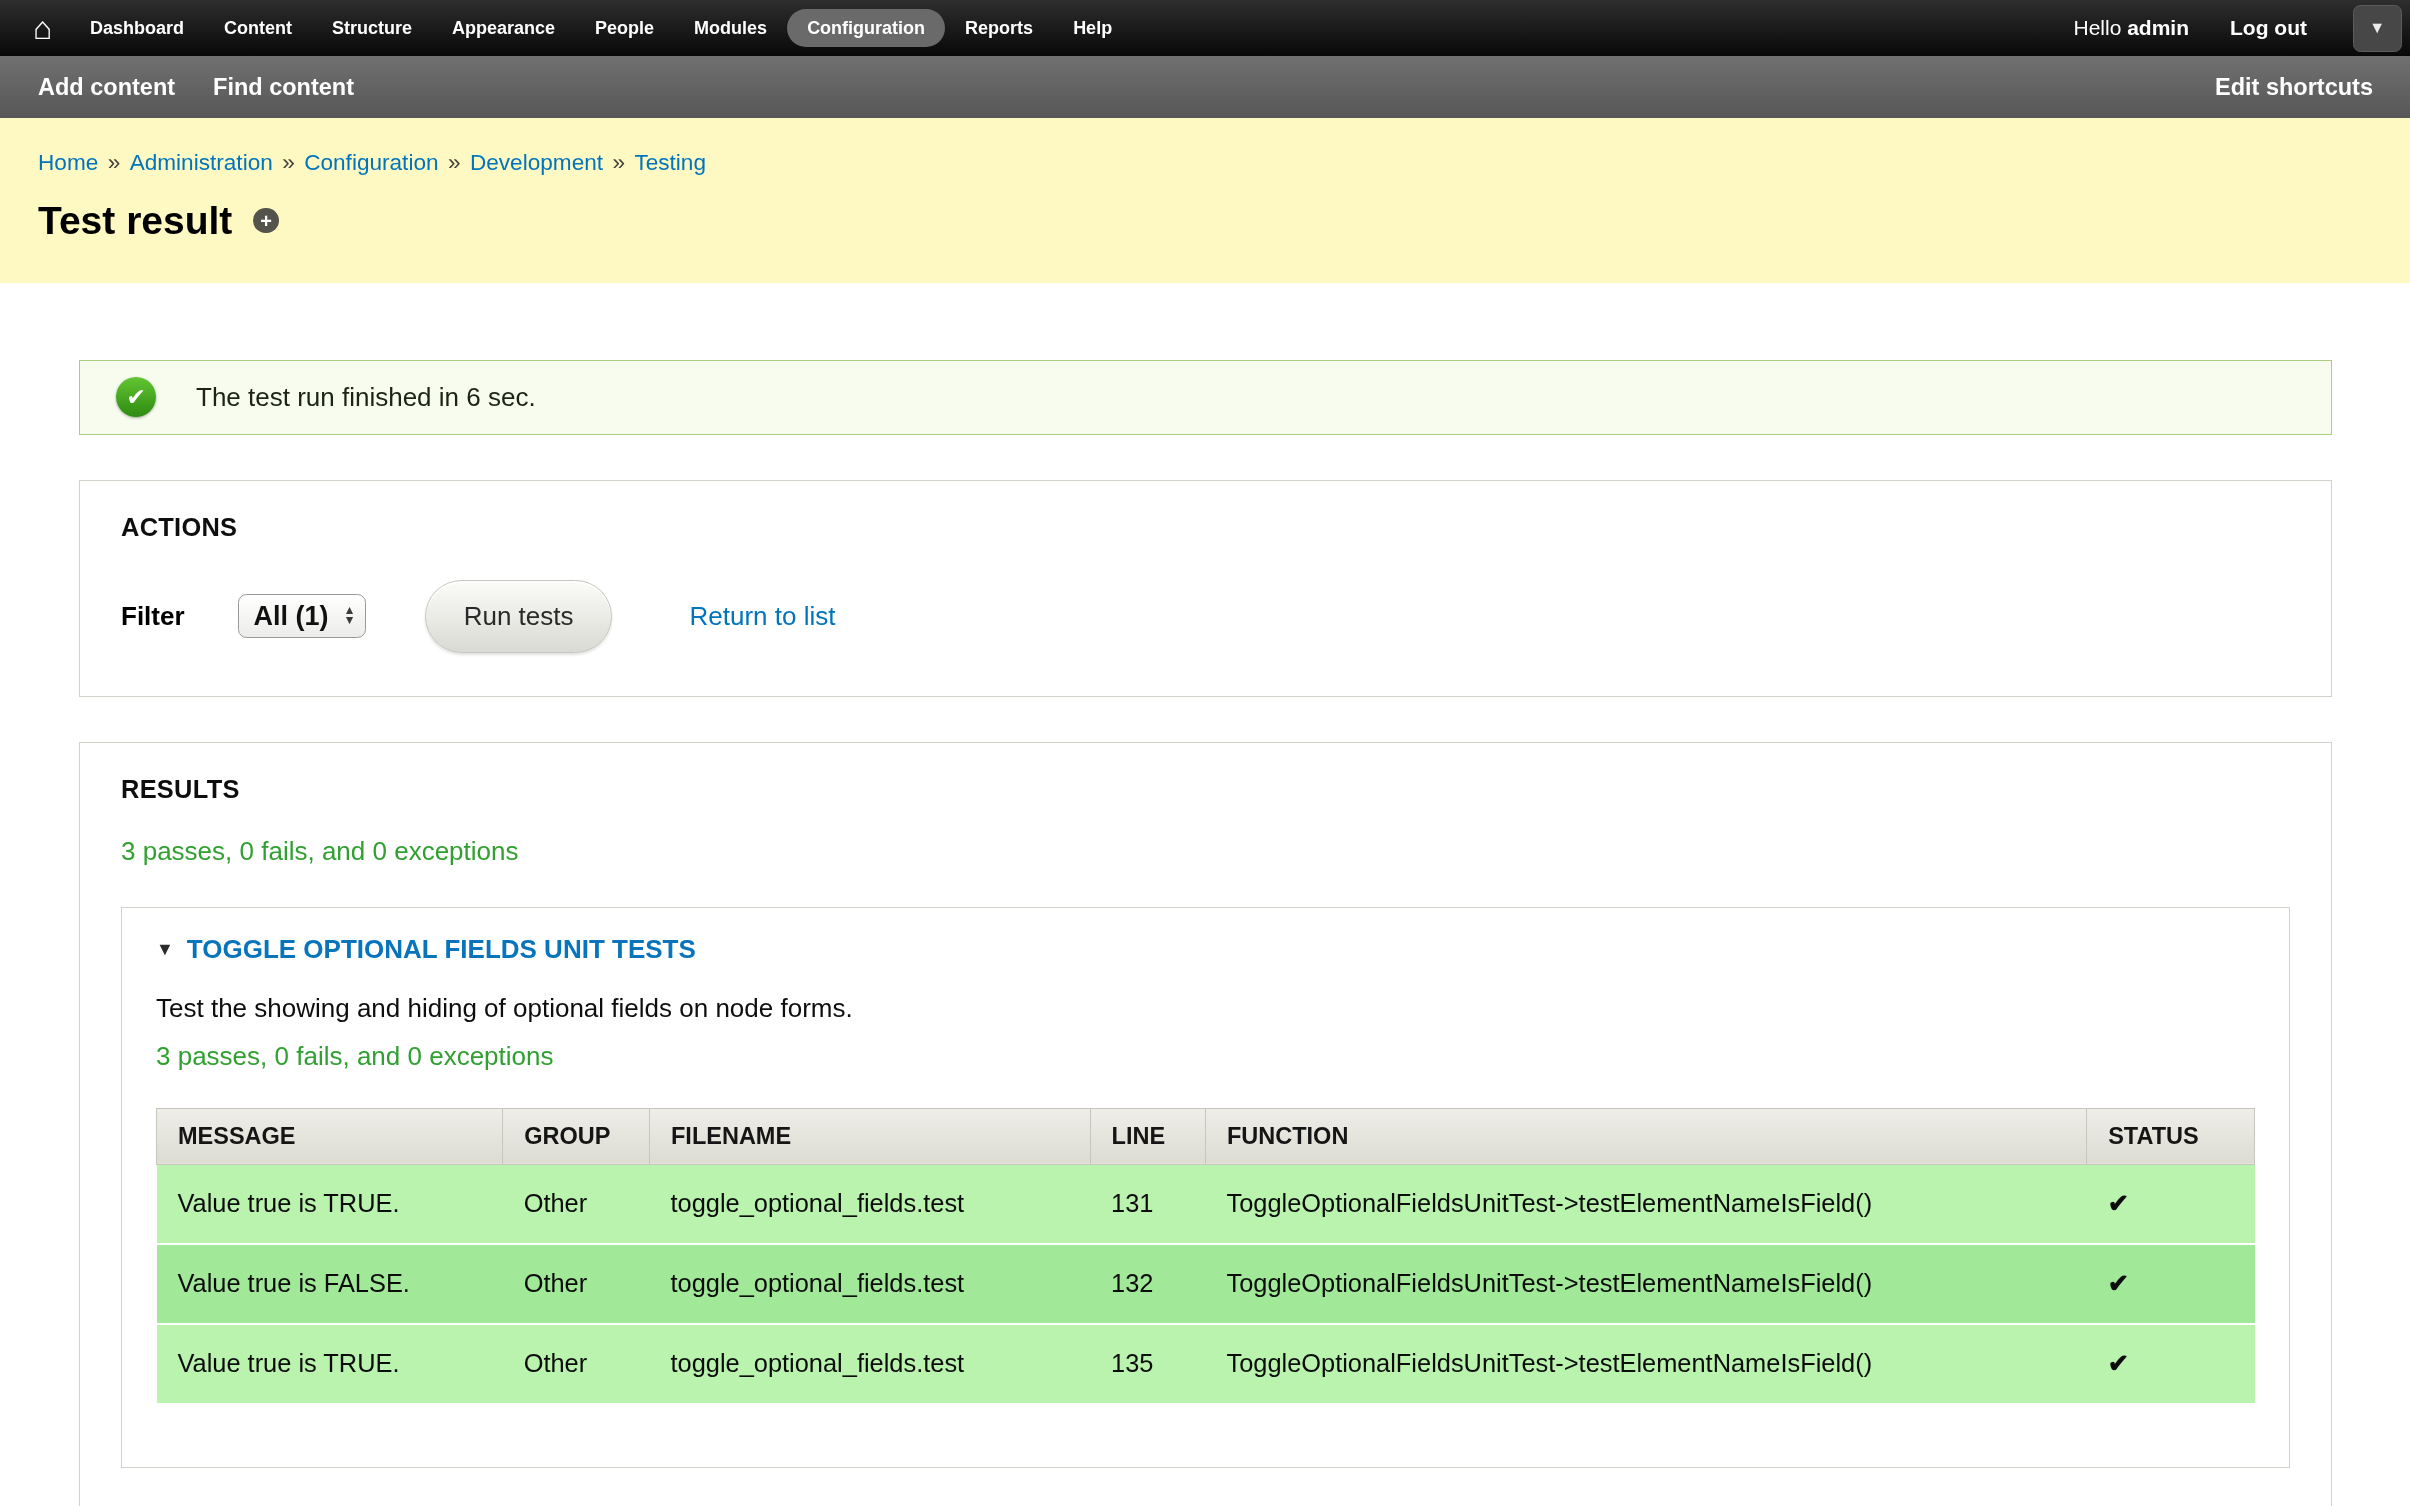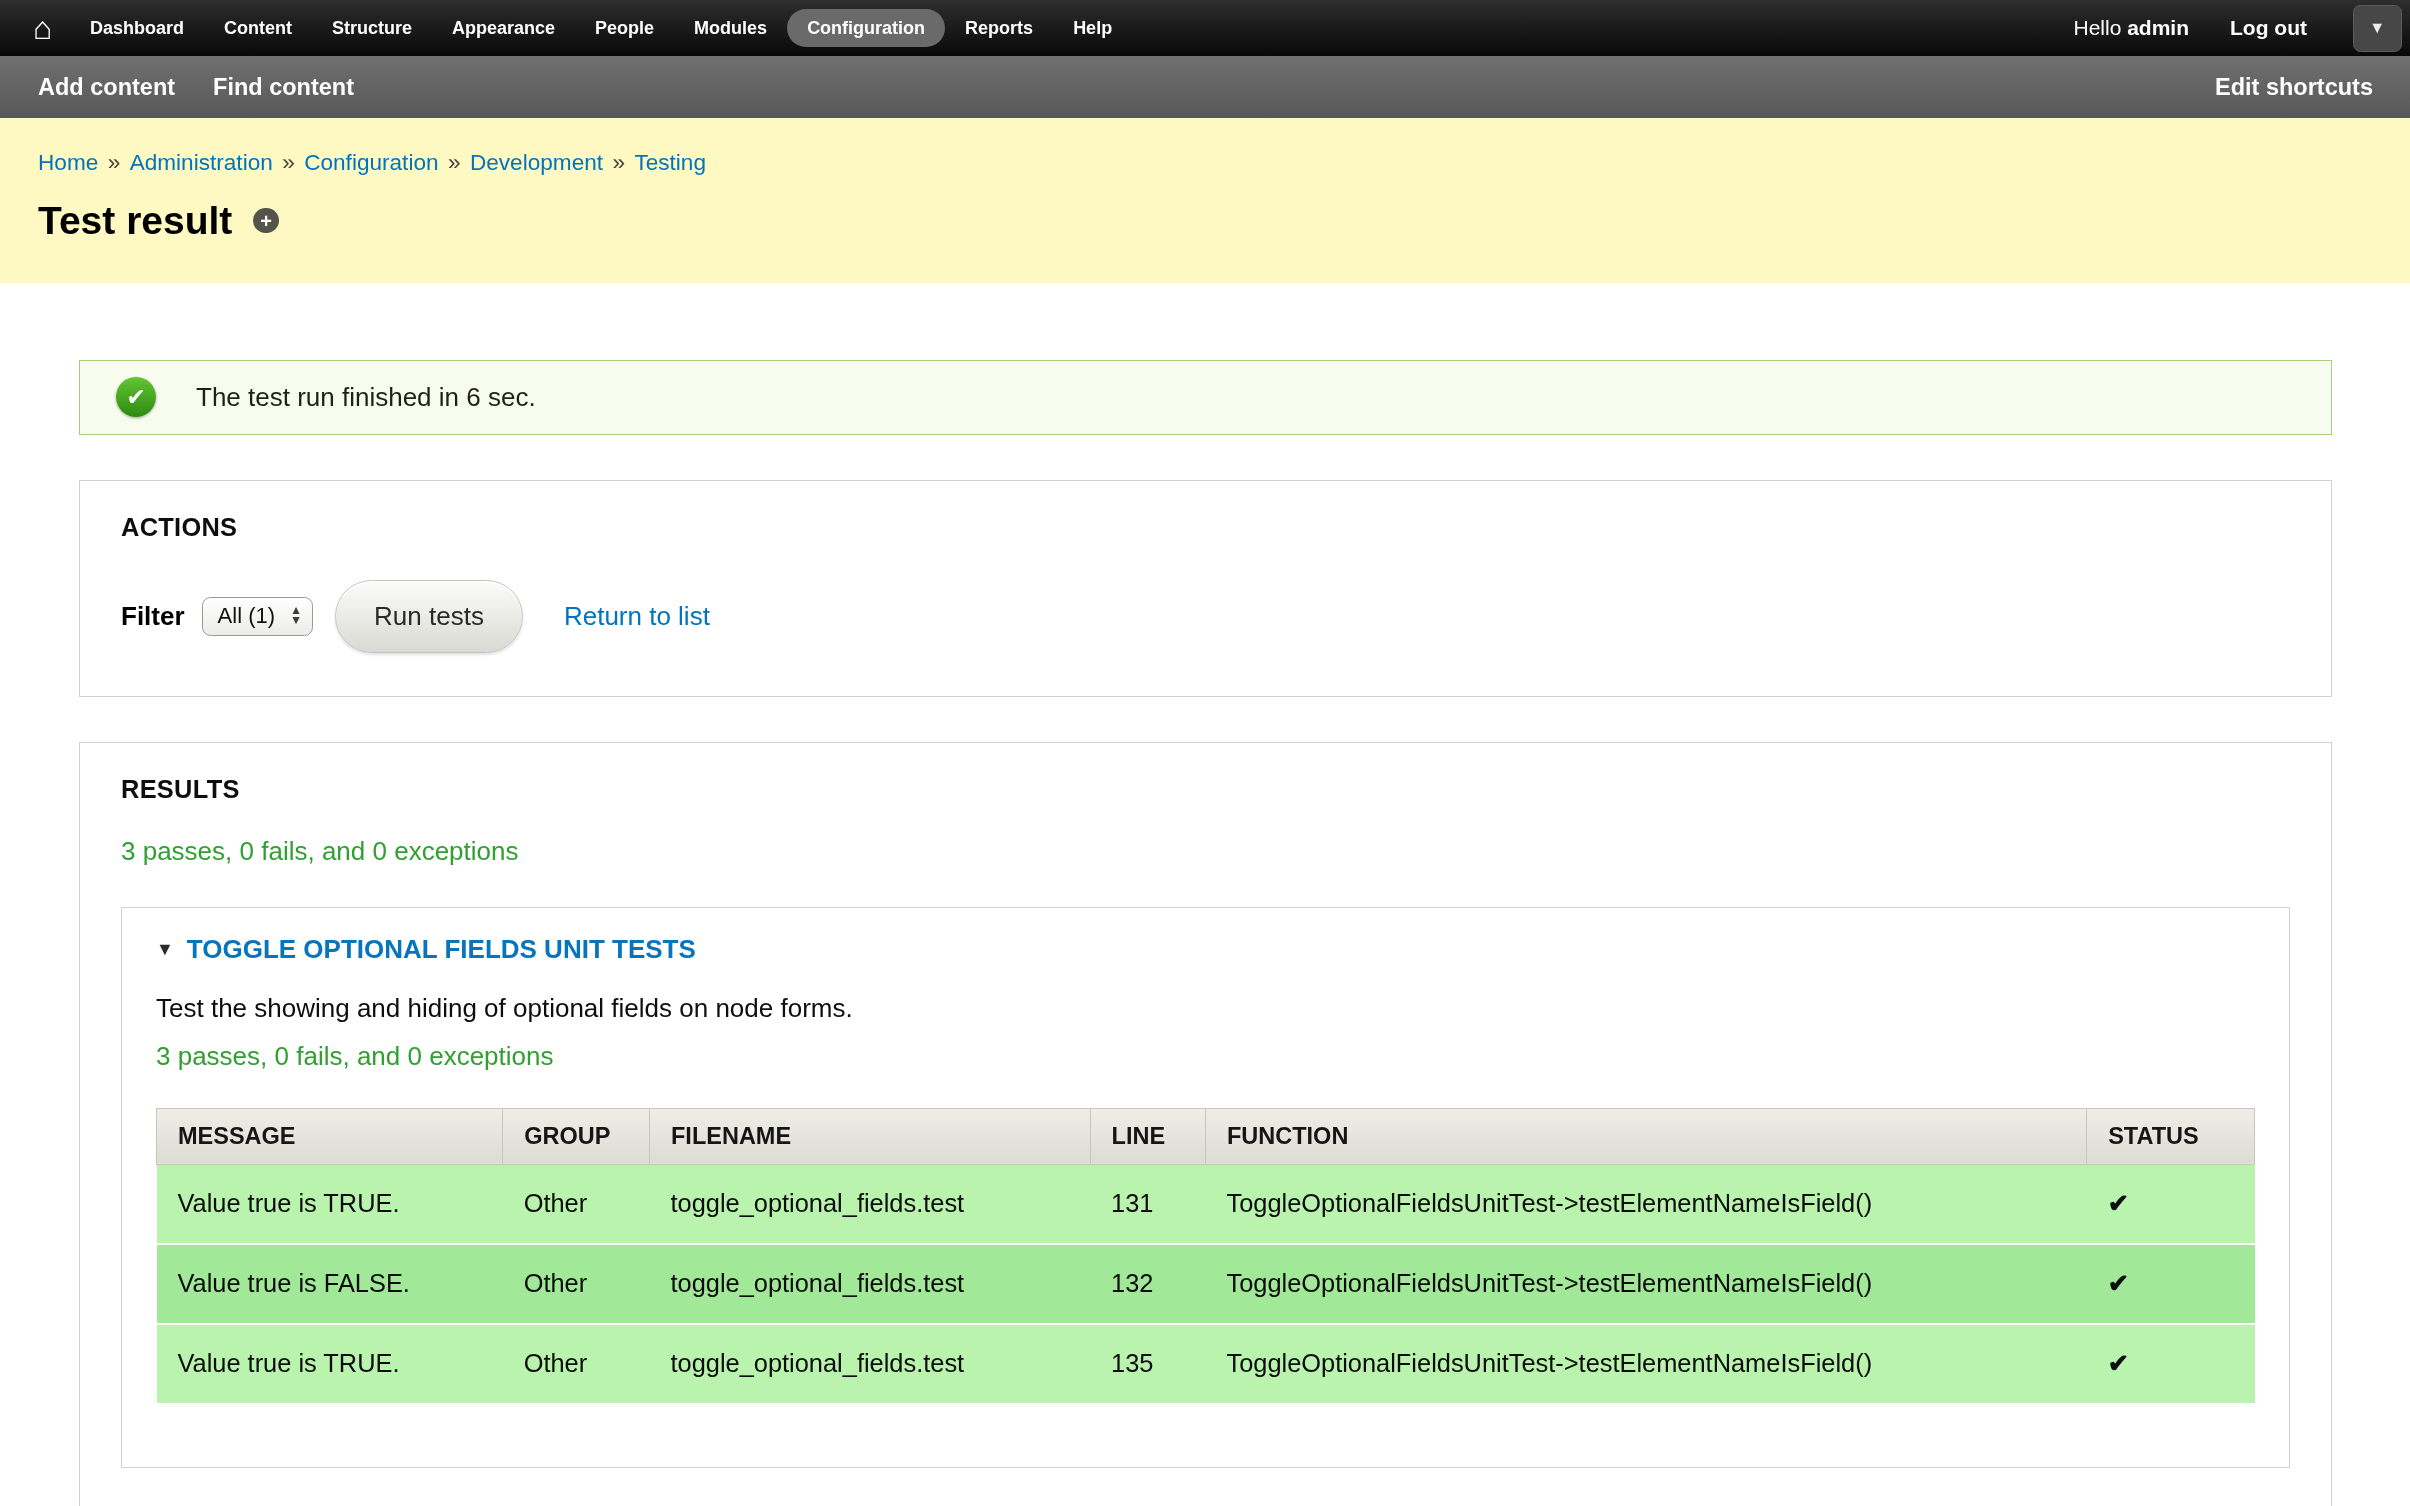--- a/index.html
+++ b/index.html
@@ -69,29 +69,29 @@
     width:40px; height:40px; border-radius:50%; flex:0 0 auto;
     background:linear-gradient(#62c531, #2e8a12);
     color:#fff; font-size:23.5px; display:flex; align-items:center; justify-content:center;
     box-shadow:0 0.9px 2.8px rgba(0,0,0,0.35);
   }
   .status-message .msg { font-size:26px; color:#1d2413; }
 
   .panel { border:1.9px solid #d2d2cb; margin-top:45px; padding:32px 41px 43px; background:#fff; }
   .legend { font-size:25.4px; font-weight:bold; color:#0e0e0e; letter-spacing:0.3px; }
 
-  .actions-row { margin-top:38px; display:flex; align-items:center; }
+  .actions-row { margin-top:38px; display:flex; align-items:center;gap:36px; }
   .filter-label { font-size:26px; font-weight:bold; margin-right:17px; }
   .select {
     display:inline-flex; align-items:center; gap:15px;
     border:1.9px solid #9a9a94; border-radius:8.5px;
     background:linear-gradient(#ffffff, #ececea);
     padding:5.6px 9.4px 5.6px 15px; cursor:pointer;
   }
-  .select .val { font-size:22px; color:#111; }
+  .select .val { font-size:27px; color:#111;font-weight:bold; }
   .select .steppers { display:flex; flex-direction:column; font-size:12.2px; line-height:0.8; color:#3c3c3c; }
   .btn {
     margin-left:22.6px; font-size:26px; color:#2a2a2a;
     padding:20px 38px; border-radius:43px;
     border:1.9px solid #c6c6c0;
     background:linear-gradient(#fbfbf9, #dadad4);
     box-shadow:inset 0 1.9px 0 #fff, 0 1.9px 2.8px rgba(0,0,0,0.12);
     cursor:pointer; font-family:inherit;
   }
   .link { color:#0074bd; font-size:26px; }

